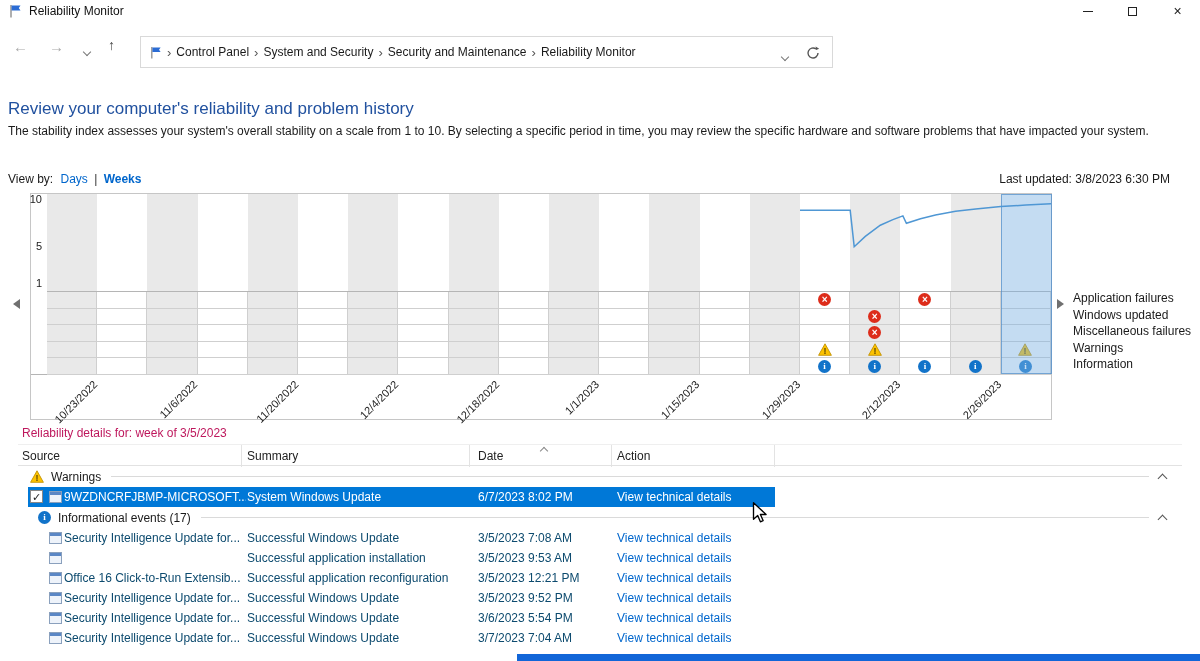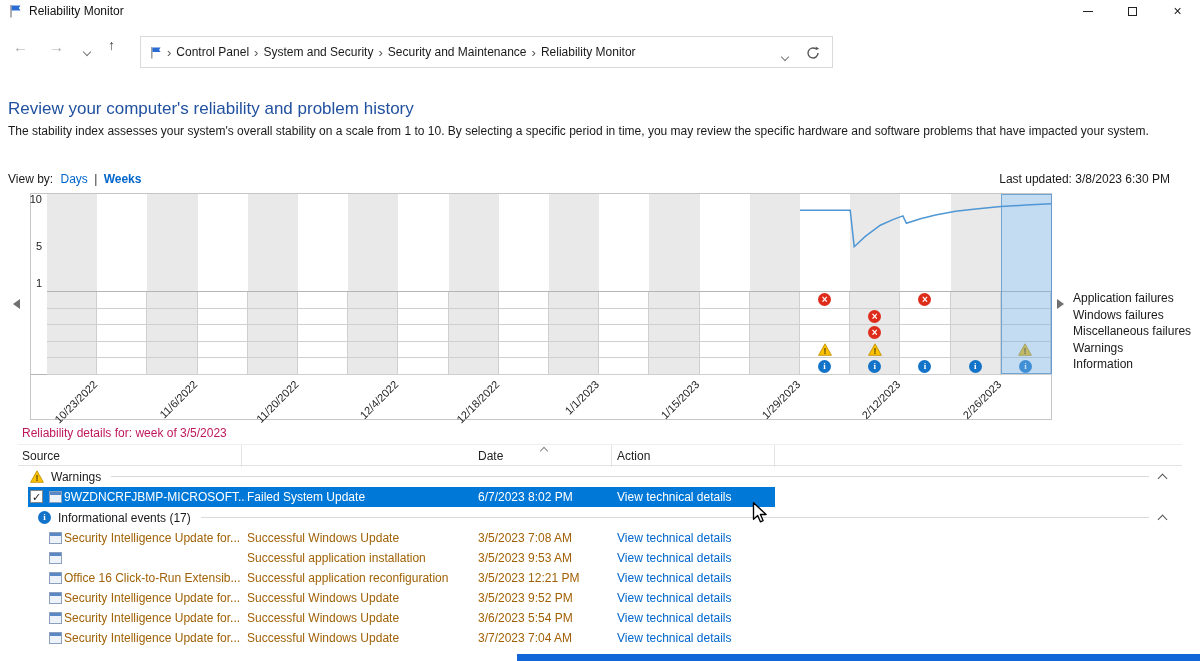--- a/index.html
+++ b/index.html
@@ -82,21 +82,21 @@
 .sort-chev{position:absolute;left:50%;top:3px;width:6px;height:6px;border-left:1.2px solid #888;border-top:1.2px solid #888;transform:rotate(45deg);}
 .group-row{position:relative;height:21px;display:flex;align-items:center;}
 .group-row .evicon{margin-left:12px;}
 .glabel{margin-left:7px;font-size:12px;color:#1a1a1a;white-space:nowrap;}
 .grule{flex:1;height:1px;background:#dadada;margin:0 10px;}
 .gchev{width:7px;height:7px;border-left:1.4px solid #555;border-top:1.4px solid #555;transform:rotate(45deg);margin-right:16px;margin-top:3px;flex:0 0 auto;}
 .data-row{position:relative;height:20px;}
 .row-highlight{position:absolute;left:10px;top:0;width:747px;height:20px;background:var(--selection,#0078d7);z-index:0;}
 .checkbox{position:absolute;left:12px;top:3px;width:13px;height:13px;background:#fff;border:1px solid #888;font-size:11px;line-height:12px;text-align:center;color:#222;z-index:2;}
 .row-icon{position:absolute;left:31px;top:4px;z-index:1;line-height:0;}
-.cell{position:absolute;top:0;height:20px;line-height:20px;font-size:12px;color:#a16207;white-space:nowrap;z-index:1;}
+.cell{position:absolute;top:0;height:20px;line-height:20px;font-size:12px;color:#0c4a6e;white-space:nowrap;z-index:1;}
 .c-source{left:46px;width:182px;overflow:hidden;}
 .c-summary{left:229px;width:225px;overflow:hidden;}
 .c-date{left:460px;width:135px;}
 .c-action{left:599px;color:var(--link,#0066cc);cursor:pointer;}
 .data-row.selected .cell{color:#fff;}
 .data-row.selected .c-action{color:#fff;}
 
 .cursor{position:absolute;left:752px;top:502px;z-index:10;line-height:0;}
 .bottom-bar{position:absolute;left:517px;top:654px;width:683px;height:7px;background:var(--bottombar,#1266d8);}
 </style>
@@ -366,31 +366,32 @@
           <span>2/12/2023</span>
         </div>
         <div class="x-label-anchor" style="left: 963.6px;">
           <span>2/26/2023</span>
         </div>
       </div>
   </div>
   <div class="scroll-right"></div>
   <div id="chart-legend">
       <div class="legend-item">Application failures</div>
-      <div class="legend-item">Windows failures</div>
+      <div class="legend-item">Windows updated</div>
       <div class="legend-item">Miscellaneous failures</div>
       <div class="legend-item">Warnings</div>
       <div class="legend-item">Information</div>
     </div>
 
   <div class="details-heading">Reliability details for: week of 3/5/2023</div>
 
   <div class="dtable">
     <div class="thead">
       <span class="th th-source">Source</span>
+      <span class="th th-summary">Summary</span>
       <span class="th th-date"><span class="sort-chev"></span>Date</span>
       <span class="th th-action">Action</span>
       <span class="th th-filler"></span>
     </div>
     <div id="table-body">
         <div class="group-row">
           <span class="evicon ev-warning"><svg width="14" height="13" viewBox="0 0 14 13">
               <path d="M7 0.8 L13.4 12.3 L0.6 12.3 Z" fill="#fcc200" stroke="#c39200" stroke-width="0.9" stroke-linejoin="round"></path>
               <text x="7" y="11" text-anchor="middle" font-size="9" font-weight="bold" fill="#5f4700">!</text>
             </svg></span>
@@ -399,21 +400,21 @@
           <span class="gchev"></span>
         </div>
         <div class="data-row selected">
           <span class="row-highlight"></span>
           <span class="checkbox">✓</span>
           <span class="row-icon"><svg width="13" height="12" viewBox="0 0 13 12">
               <rect x="0.5" y="0.5" width="12" height="11" fill="#eef3fa" stroke="#8aa0bd"></rect>
               <rect x="1" y="1" width="11" height="3" fill="#5b87c5"></rect>
             </svg></span>
           <span class="cell c-source">9WZDNCRFJBMP-MICROSOFT....</span>
-          <span class="cell c-summary">Failed System Update</span>
+          <span class="cell c-summary">System Windows Update</span>
           <span class="cell c-date">6/7/2023 8:02 PM</span>
           <span class="cell c-action">View technical details</span>
         </div>
         <div class="group-row" style="padding-left: 8px;">
           <span class="evicon ev-info">i</span>
           <span class="glabel">Informational events (17)</span>
           <span class="grule"></span>
           <span class="gchev"></span>
         </div>
         <div class="data-row">

